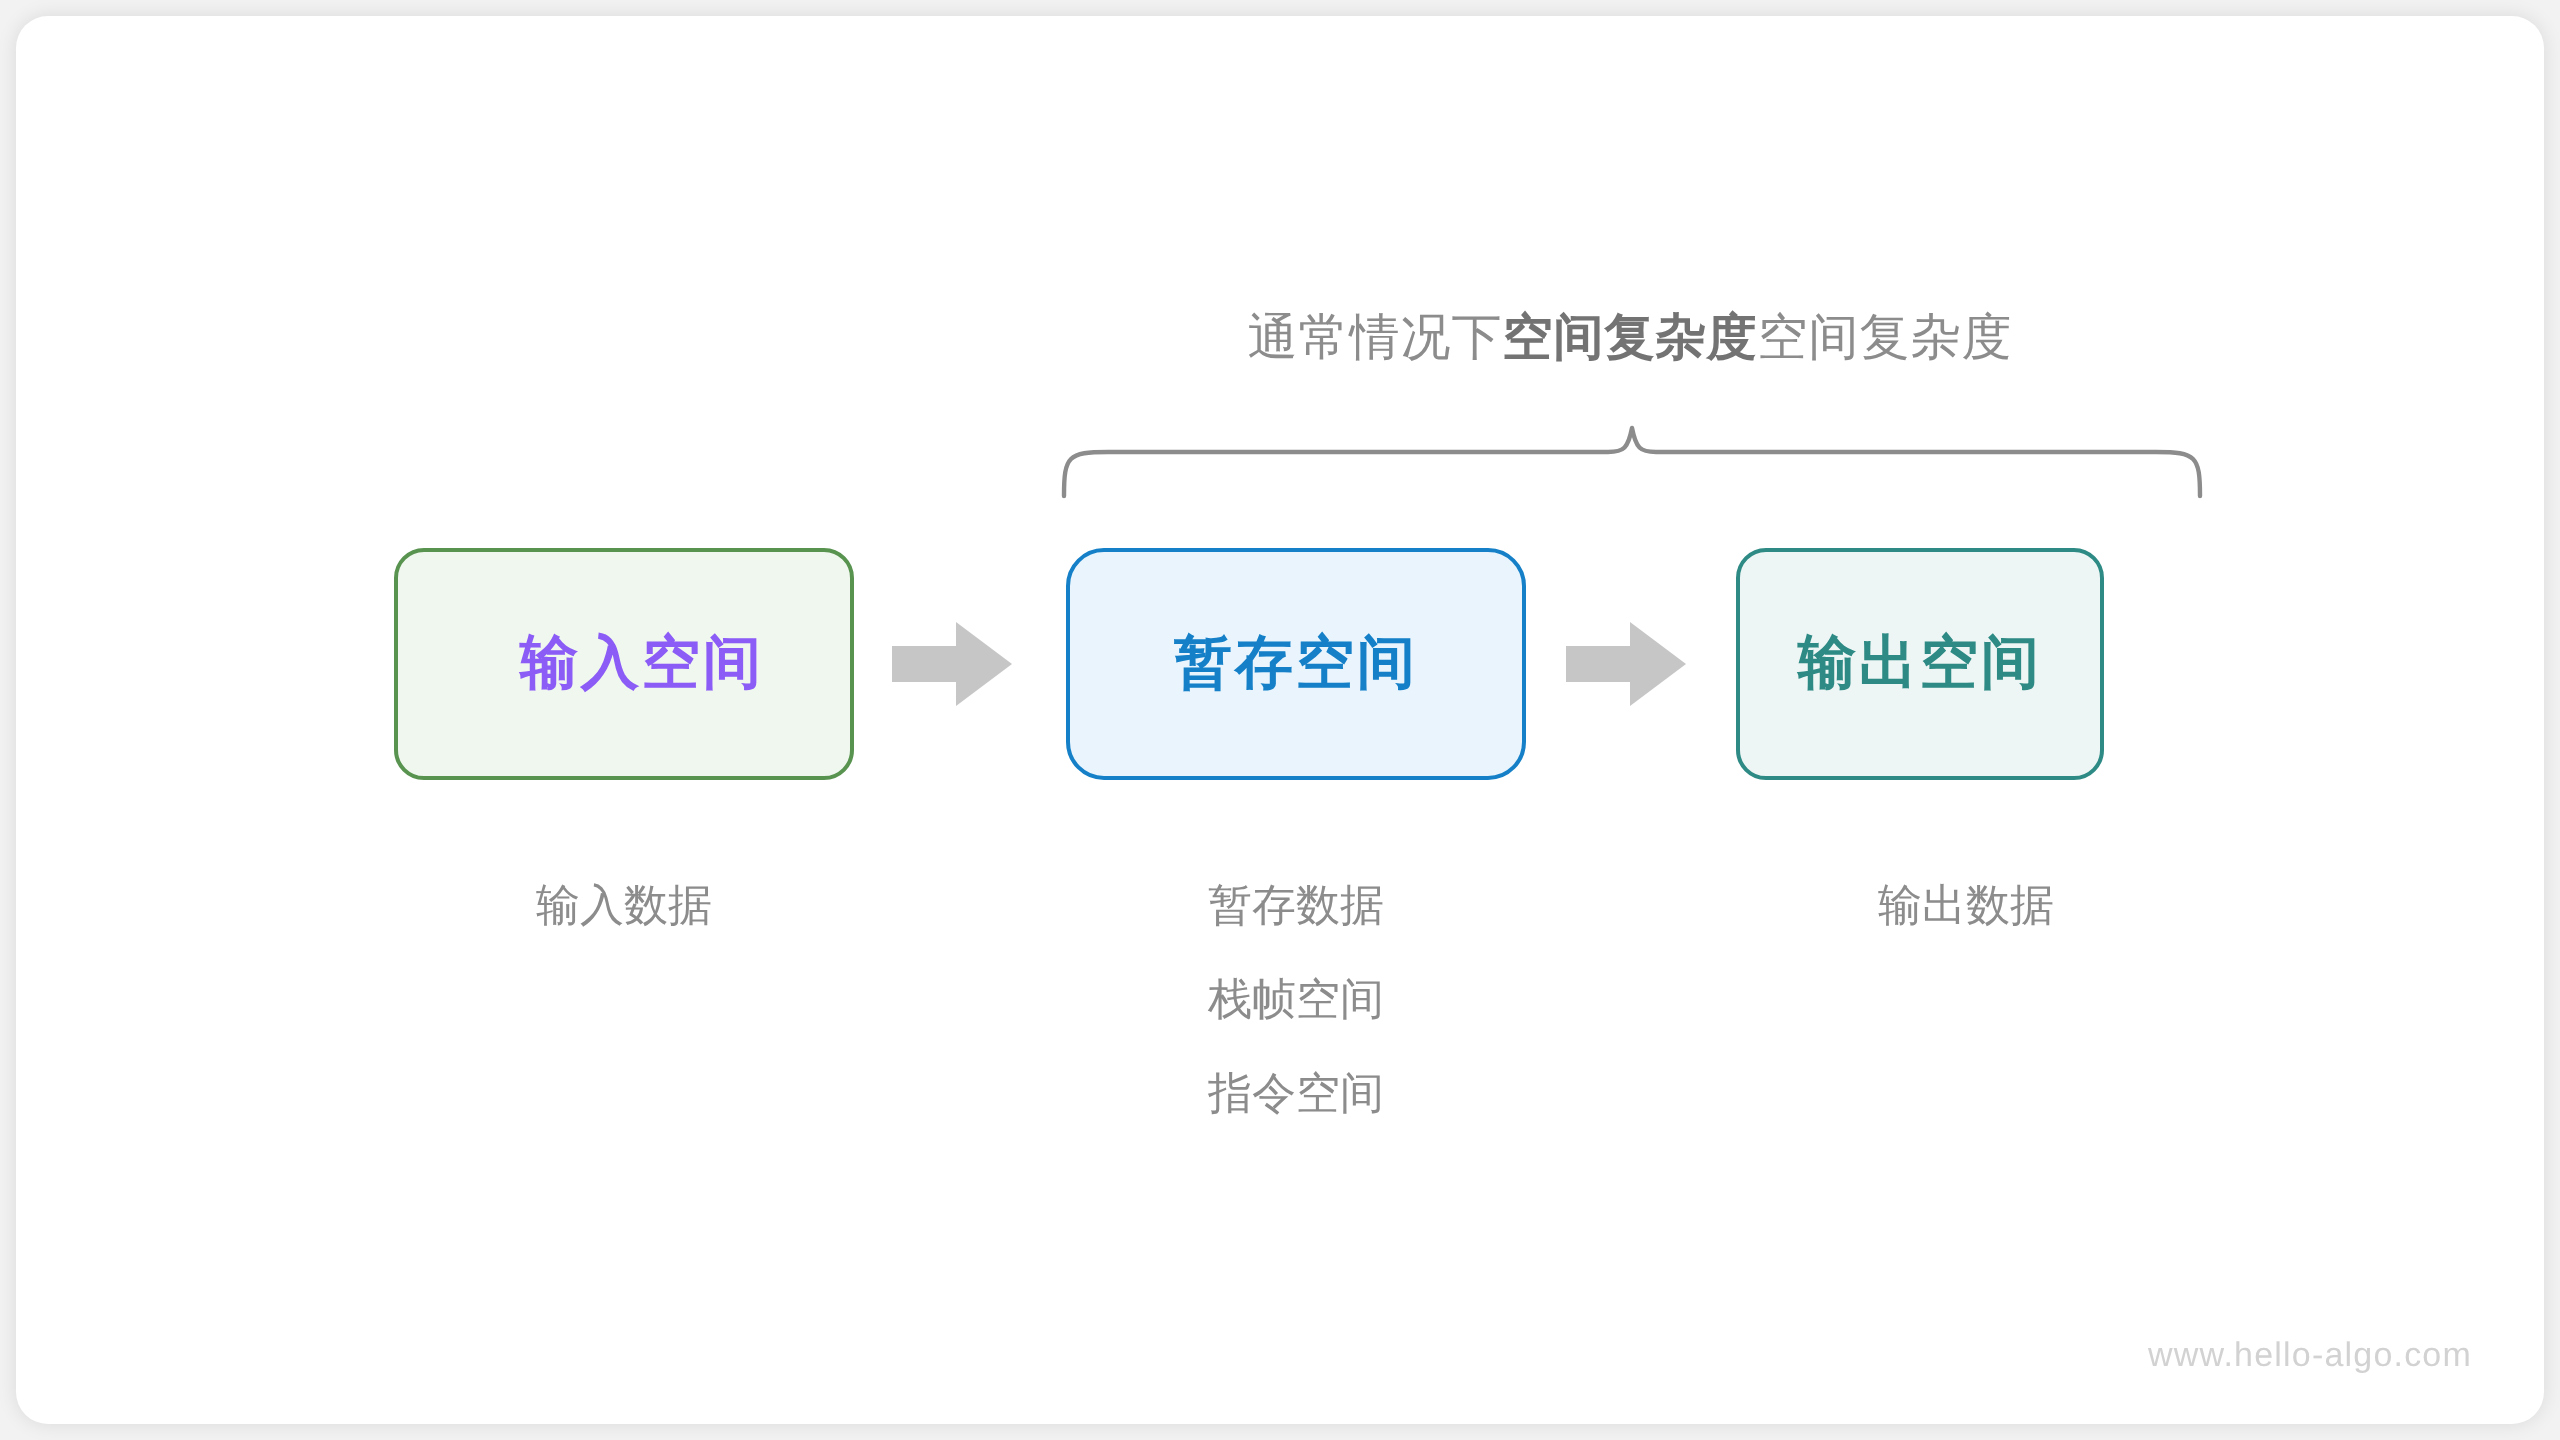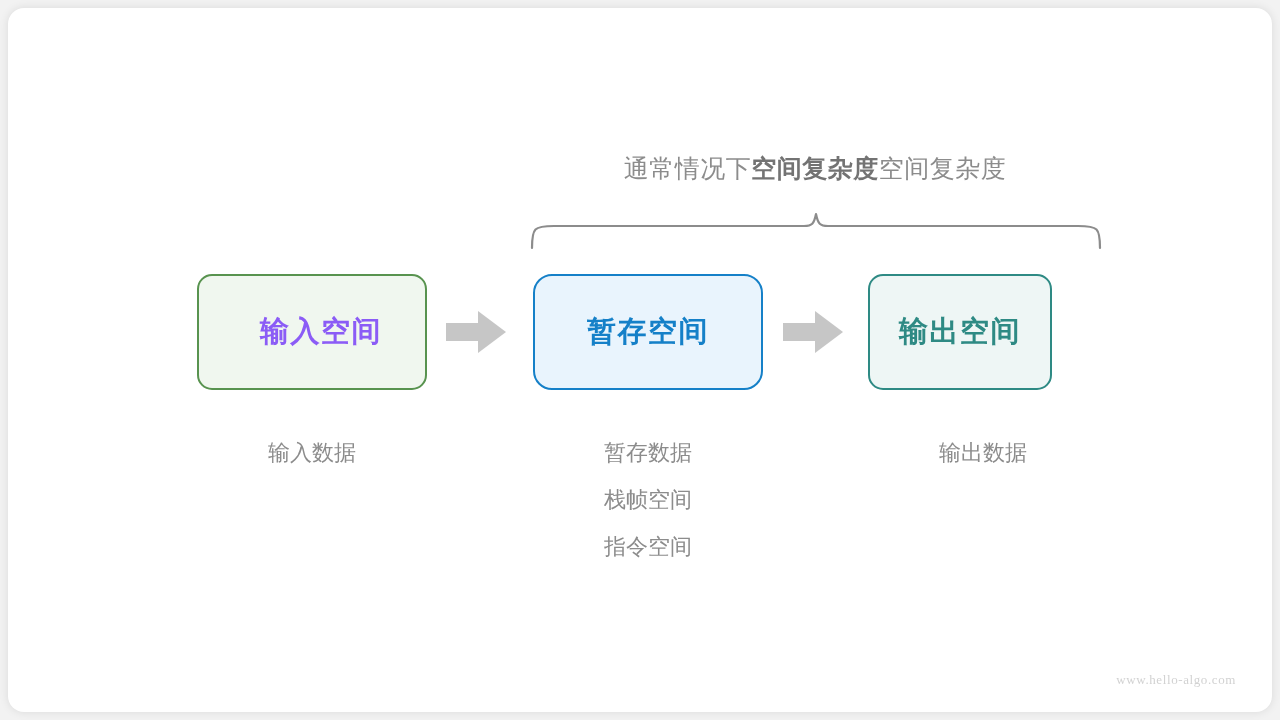--- a/index.html
+++ b/index.html
@@ -128,22 +128,22 @@
   }
   #cap-input  { left: 189px; }
   #cap-temp   { left: 525px; }
   #cap-output { left: 860px; }
 
   
   #watermark {
     position: absolute;
     right: 36px;
     bottom: 24px;
-    font-family: Liberation Serif, serif;
-    font-size: 13px;
+    font-family: Liberation Sans, sans-serif;
+    font-size: 17px;
     color: #d2d2d2;
     letter-spacing: 0.6px;
   }
 </style>
 </head>
 <body>
 
 <div id="canvas">
   <div id="card">
 

